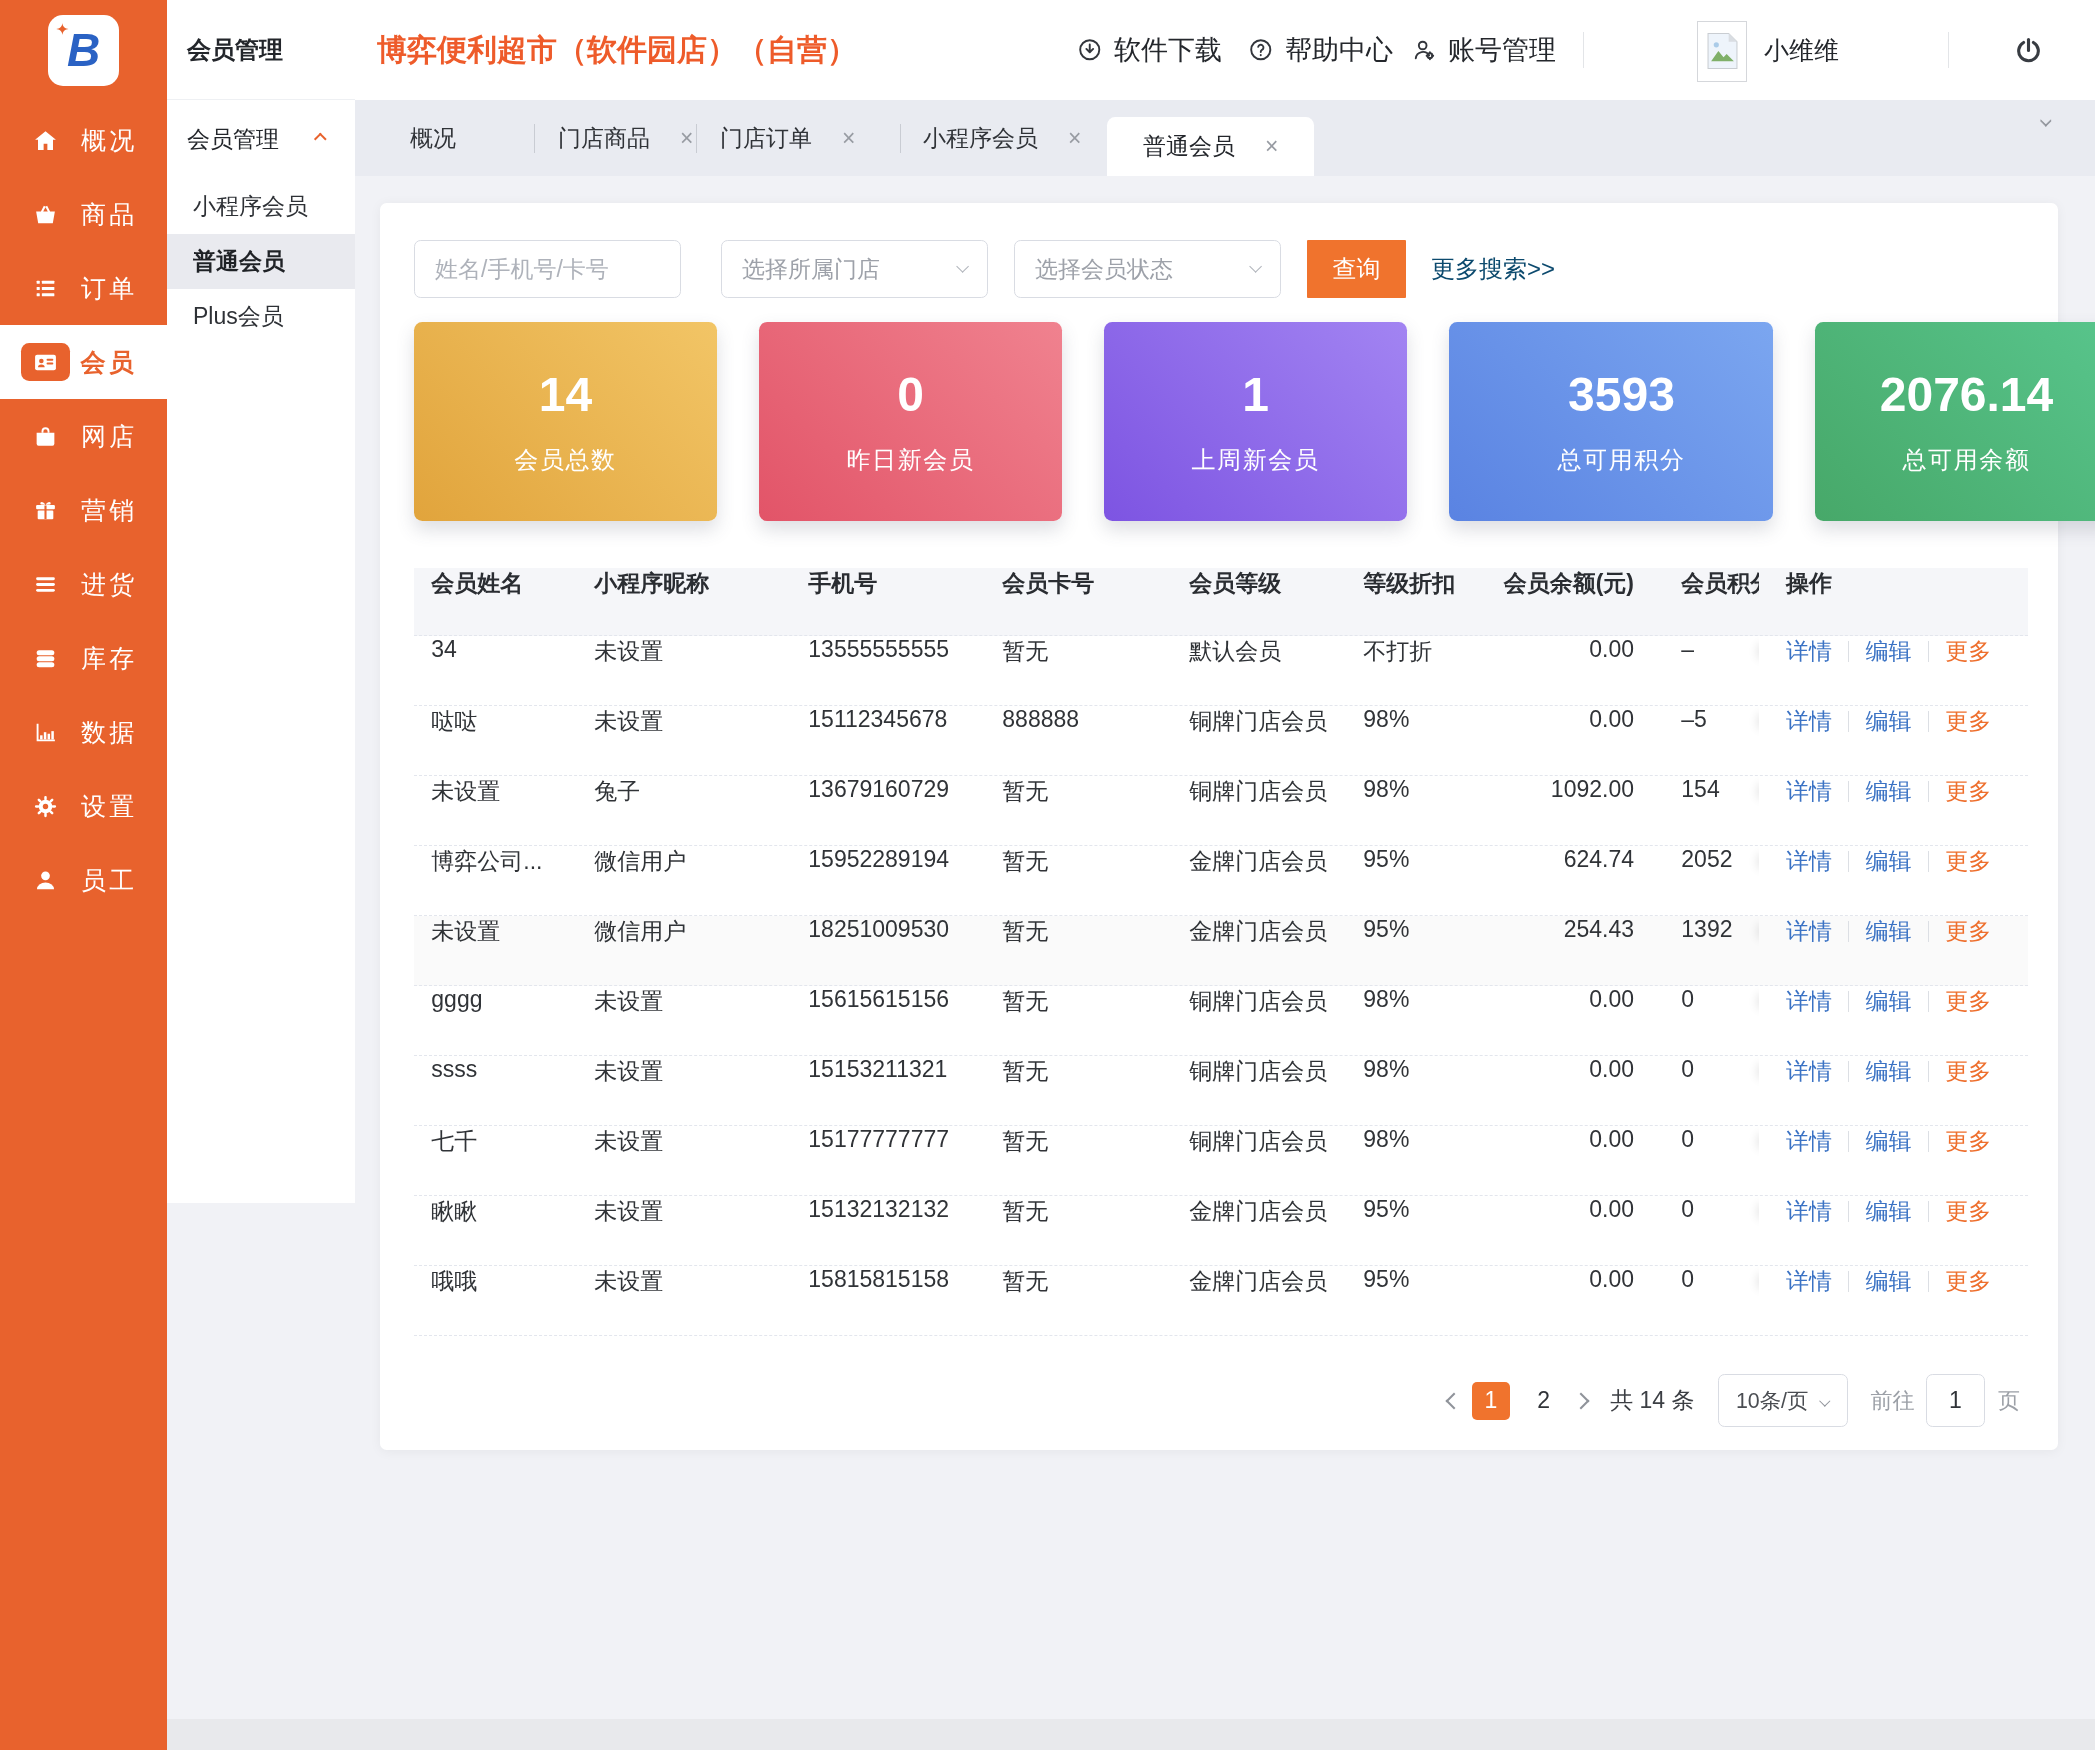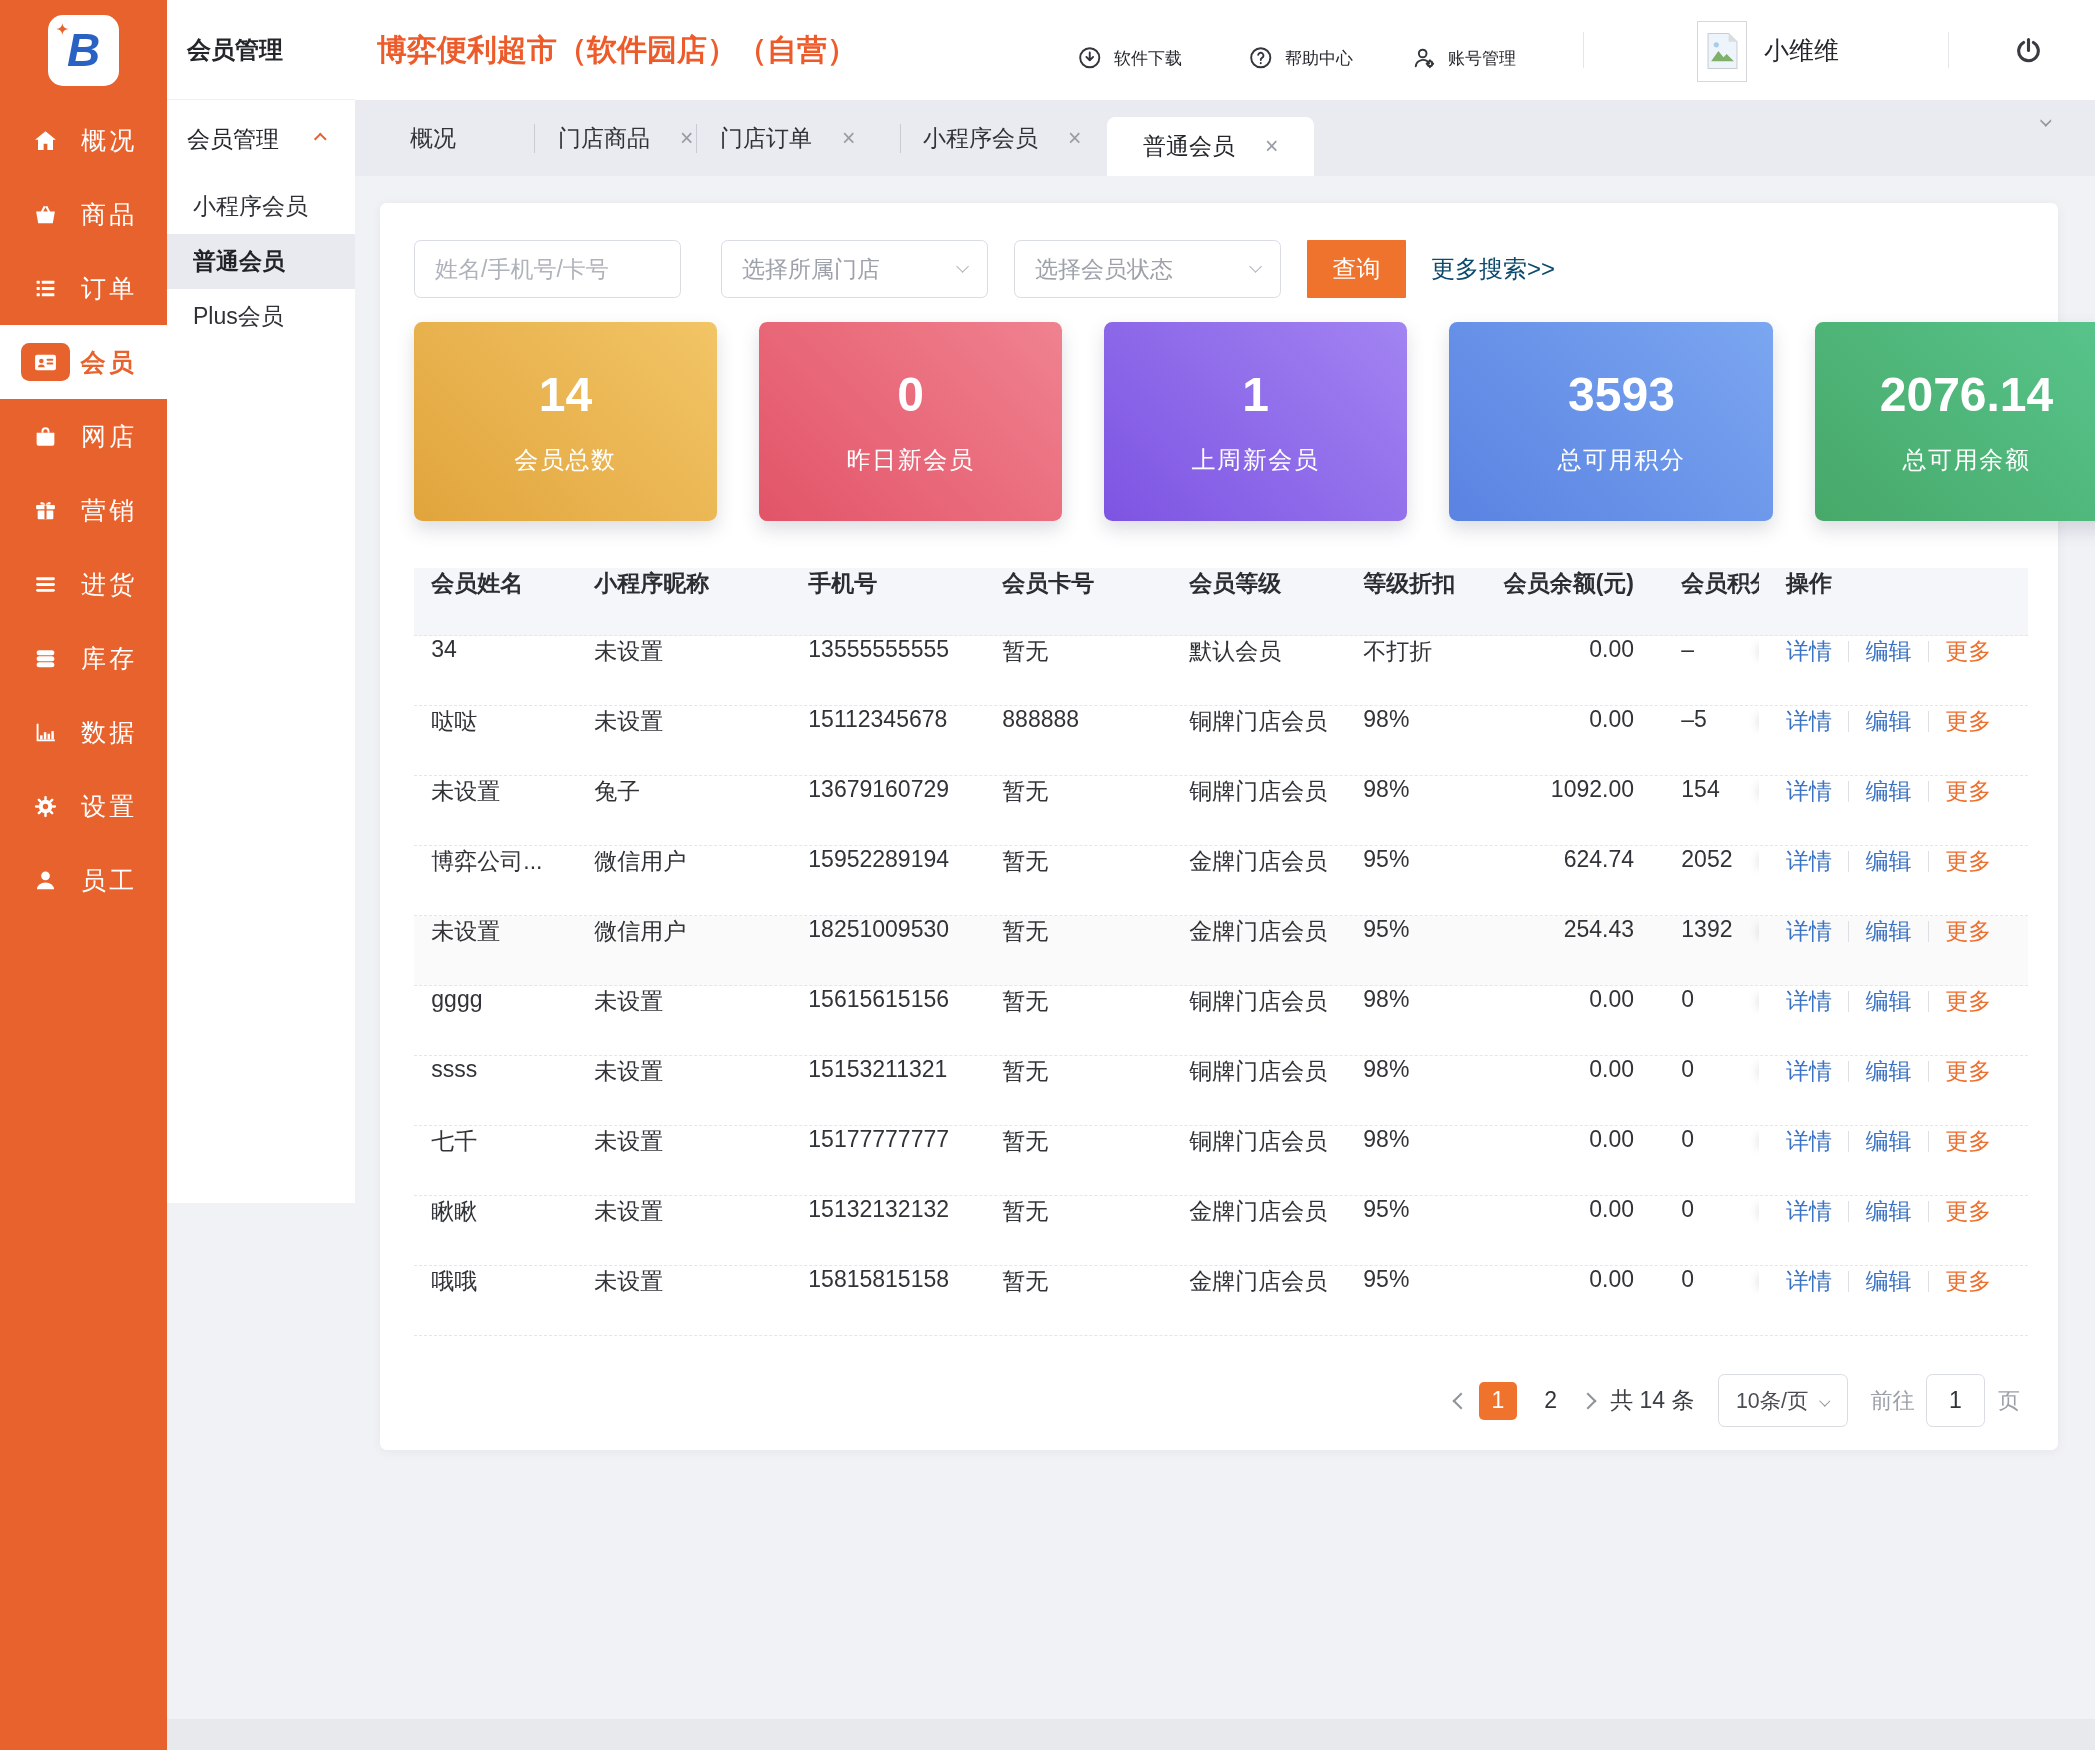--- a/index.html
+++ b/index.html
@@ -25,21 +25,21 @@
   .side-item.active .side-label{color:#e8622d;font-weight:600}
   
   .secondary-sidebar{position:absolute;left:167px;top:0;width:188px;height:1203px;background:#fff;z-index:4}
   .panel-header{height:100px;display:flex;align-items:center;padding-left:20px;border-bottom:0.8px solid #eef0f3;font-size:24px;font-weight:600;color:#23262b;box-sizing:border-box}
   .group-row{height:79px;display:flex;align-items:center;justify-content:space-between;padding:0 30px 0 20px;font-size:23px;color:#23262b;font-weight:500;cursor:pointer}
   .sub-item{height:55px;display:flex;align-items:center;padding-left:26px;font-size:23px;color:#2e3136;cursor:pointer}
   .sub-item.active{background:#e9eaef;color:#1f2226;font-weight:600}
   
   .topbar{position:absolute;left:354px;top:0;width:1741px;height:100px;background:#fff}
   .store-title{position:absolute;left:23px;top:0;line-height:100px;font-size:30px;font-weight:700;color:#ee5b2a;white-space:nowrap}
-  .hgroup{position:absolute;top:0;height:116px;display:flex;align-items:center;gap:11.5px;font-size:17px;color:#24272c;cursor:pointer;white-space:nowrap}
+  .hgroup{position:absolute;top:0;height:100px;display:flex;align-items:center;gap:11.5px;font-size:27px;color:#24272c;cursor:pointer;white-space:nowrap}
   .hicon{display:flex}
   .hicon svg{width:25.5px;height:25.5px;fill:none;stroke:#33363c;stroke-width:1.8;stroke-linecap:round;stroke-linejoin:round}
   .v-div{position:absolute;top:32px;width:0.8px;height:36px;background:#e3e5e8}
   .avatar-box{position:absolute;left:1343px;top:20.6px;width:48px;height:59px;border:0.8px solid #d5d7db;background:#fff;display:flex;align-items:center;justify-content:center;cursor:pointer}
   .username{position:absolute;left:1410px;top:0;line-height:100px;font-size:25px;color:#24272c;cursor:pointer}
   .power-btn{position:absolute;left:1659px;top:35px;cursor:pointer;display:flex}
   .power-btn svg{width:31px;height:31px;fill:none;stroke:#383c42;stroke-width:2.4;stroke-linecap:round}
   
   .tabbar{position:absolute;left:354px;top:100px;width:1741px;height:76px;background:#e9ebf1}
   .tab{position:absolute;top:0;height:76px;display:flex;align-items:center;font-size:23px;color:#303338;cursor:pointer;white-space:nowrap}
@@ -79,21 +79,21 @@
   .act{cursor:pointer}
   .act.blue{color:#3a72c4}
   .act.orange{color:#ee6f2d}
   .act-sep{width:0.8px;height:21.4px;background:#dcdfe4;margin:0 16.4px}
   
   .pagination{position:absolute;right:38px;top:1171px;height:53px;display:flex;align-items:center;font-size:23px;color:#46494e}
   .pg-chev{color:#8f939a;cursor:pointer;display:flex;padding:0 5px}
   .pg-pages{display:flex;align-items:center}
   .pg-page{min-width:38px;height:38px;border-radius:5px;display:flex;align-items:center;justify-content:center;margin:0 7.4px;cursor:pointer;color:#303338}
   .pg-page.active{background:#f0732d;color:#fff}
-  .pg-total{margin:0 23px 0 11px;color:#3c3f44}
+  .pg-total{margin:0 23px 0 18px;color:#3c3f44}
   .pg-size{width:130px;height:53px;border:0.8px solid #d9dce3;border-radius:6.6px;display:flex;align-items:center;justify-content:center;gap:13px;font-size:21.4px;color:#4a4d52;cursor:pointer;box-sizing:border-box;background:#fff}
   .pg-goto{margin:0 11.5px 0 23px;color:#9ca0a7;font-size:22px}
   .pg-input{width:59px;height:53px;border:0.8px solid #d9dce3;border-radius:6.6px;text-align:center;font-size:23px;color:#303338;box-sizing:border-box;outline:none;font-family:inherit}
   .pg-suffix{margin-left:13px;color:#9ca0a7;font-size:22px}
   .bottom-strip{position:absolute;left:167px;top:1719px;width:1929px;height:31px;background:#e8e9ec}
   
   .chev{display:inline-block;border:solid currentColor;border-width:0 2.1px 2.1px 0;padding:4.1px}
   .chev.down{transform:rotate(45deg)}
   .chev.left{transform:rotate(135deg)}
   .chev.right{transform:rotate(-45deg)}

